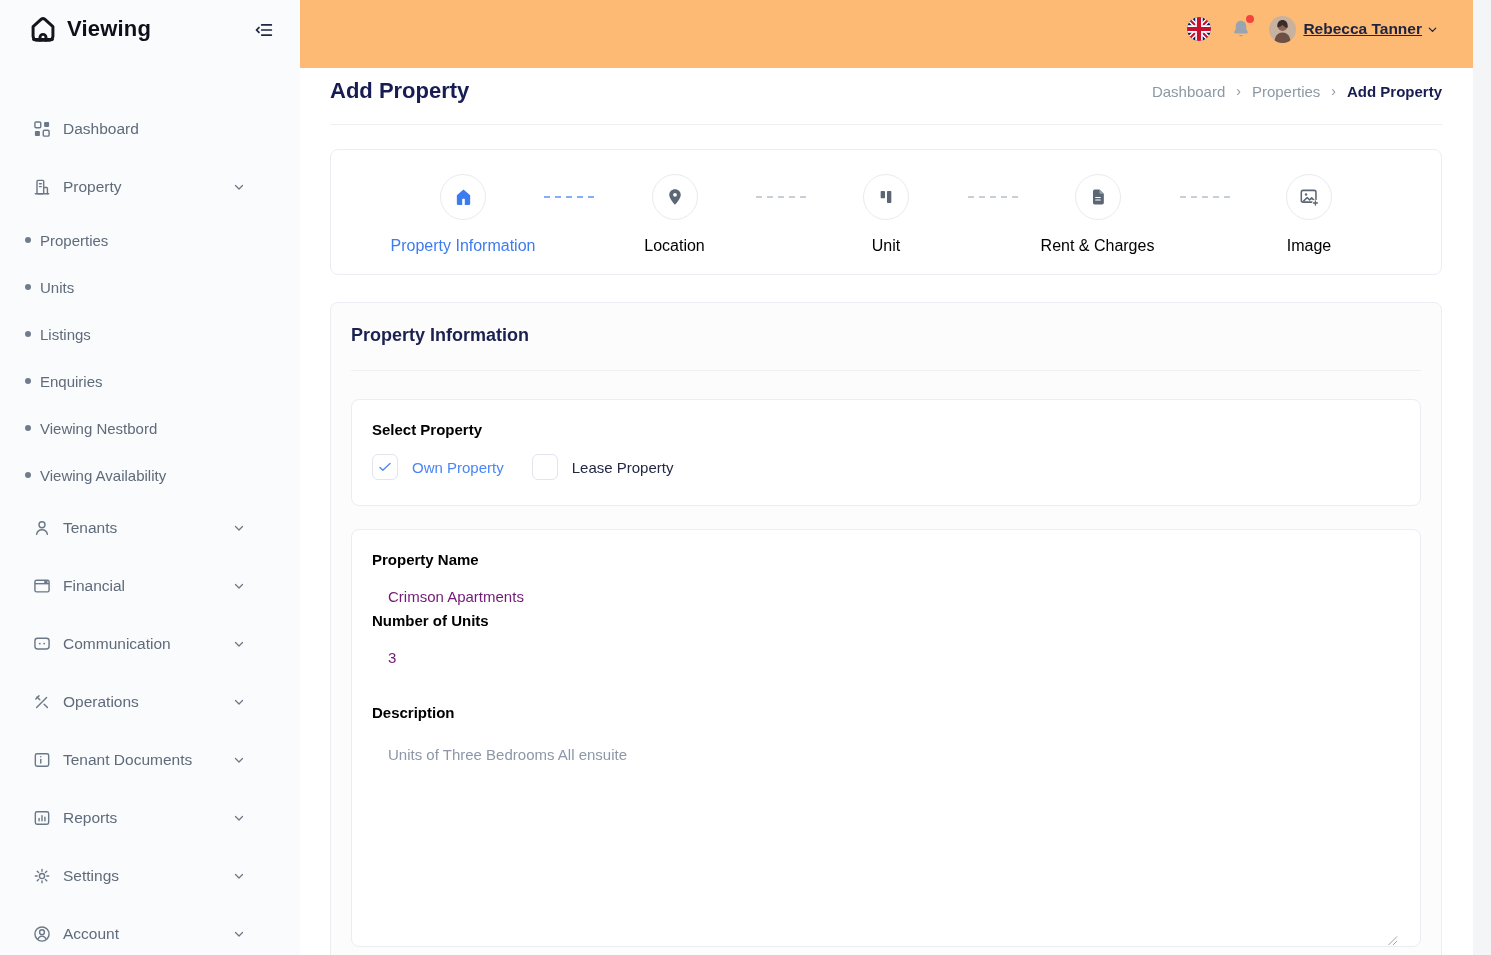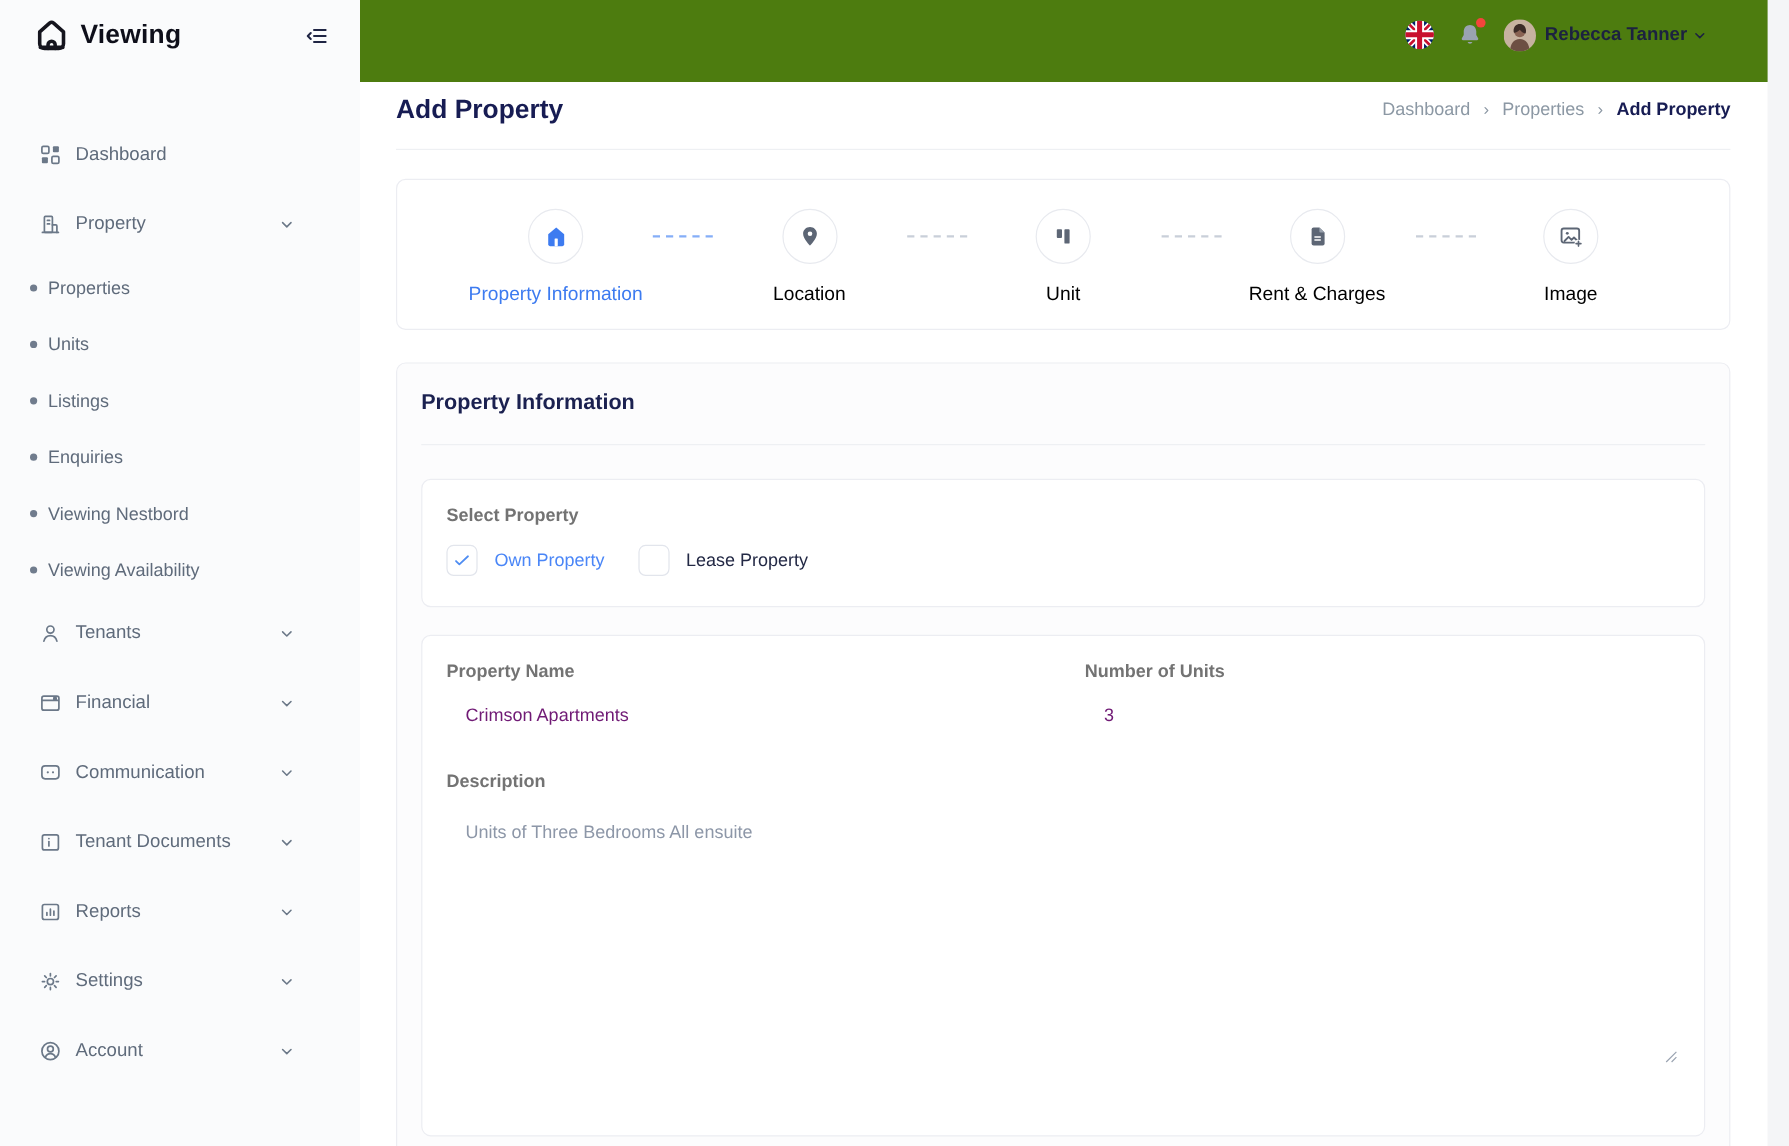--- a/index.html
+++ b/index.html
@@ -15,22 +15,22 @@
   .nav-item { height:40px; display:flex; align-items:center; padding:0 54px 0 32px; color:#5f6b7b;
               font-size:15.5px; font-weight:500; margin-bottom:18px; cursor:pointer; }
   .nav-item .nav-ico { width:20px; height:20px; margin-right:11px; flex:0 0 auto; color:#6b7888; }
   .nav-item .chev { margin-left:auto; width:14px; height:14px; color:#6b7888; }
   .subnav { margin-bottom:18px; display:flex; flex-direction:column; gap:17px; }
   .sub-item { height:30px; display:flex; align-items:center; padding-left:25px; color:#5f6b7b;
               font-size:15px; cursor:pointer; }
   .dot { width:6px; height:6px; border-radius:50%; background:#707c8d; margin-right:9px; flex:0 0 auto; }
 
   
-  .topbar { position:fixed; left:300px; top:0; right:0; height:68px; background:#4d7c0f; z-index:2;
-            display:flex; align-items:flex-start; justify-content:flex-end; padding:15px 68px 0 0; }
+  .topbar { position:fixed; left:300px; top:0; right:0; height:68px; background:#fdba74; z-index:2;
+            display:flex; align-items:flex-start; justify-content:flex-end; padding:15px 52px 0 0;text-decoration:underline; }
   .topbar-row { display:flex; align-items:center; height:28px; }
   .flag { width:24px; height:24px; border-radius:50%; overflow:hidden; flex:0 0 auto; cursor:pointer; }
   .bell-wrap { position:relative; margin-left:19px; width:22px; height:24px; cursor:pointer; }
   .bell-dot { position:absolute; top:-2px; right:-2px; width:8px; height:8px; border-radius:50%; background:#f4443c; }
   .avatar { width:27px; height:27px; border-radius:50%; overflow:hidden; margin-left:17px; flex:0 0 auto; cursor:pointer; }
   .user-name { margin-left:7px; font-size:15.5px; font-weight:700; color:#1c2240; cursor:pointer; }
   .user-chev { width:13px; height:13px; margin-left:4px; color:#1c2240; }
 
   
   .scroll-strip { position:fixed; right:0; top:0; width:18px; height:955px; background:#f4f5f7; z-index:6; }
@@ -58,31 +58,31 @@
   .connector.blue { border-top-color:#85aef8; }
 
   
   .section-card { margin-top:27px; background:#fcfcfd; border:1px solid #ecedf2; border-radius:8px;
                   padding:22px 20px; height:820px; }
   .section-title { font-size:18px; font-weight:700; color:#1b2150; }
   .section-divider { border:none; border-top:1px solid #eef0f3; margin-top:24px; }
 
   .sub-card { background:#fff; border:1px solid #ecedf2; border-radius:8px; padding:21px 20px; }
   .sub-card.select { margin-top:28px; height:107px; }
-  .field-label { font-size:15px; font-weight:700; color:#737373; }
+  .field-label { font-size:15px; font-weight:700; color:#000000; }
   .check-row { margin-top:16px; display:flex; align-items:center; gap:28px; }
   .check-opt { display:flex; align-items:center; cursor:pointer; }
   .checkbox { width:26px; height:26px; border:1px solid #e2e5ec; border-radius:6px; background:#fff;
               display:flex; align-items:center; justify-content:center; flex:0 0 auto; }
   .opt-label { margin-left:14px; font-size:15px;text-align:right; }
   .opt-label.on { color:#4a86f7; }
   .opt-label.off { color:#232945; }
 
   .sub-card.form { margin-top:23px; height:418px; }
-  .grid2 { display:grid; grid-template-columns:1fr 1fr; column-gap:36px; }
+  .grid2 { display:grid; grid-template-columns:1fr; column-gap:36px; }
   input.text-input { display:block; margin-top:13px; width:100%; border:none; outline:none; background:transparent;
                      font-size:15px; color:#701a75; padding:7px 0 7px 16px; font-family:inherit; }
   .desc-label { margin-top:31px; }
   .textarea-wrap { position:relative; margin-top:13px; }
   textarea.desc { width:100%; height:210px; border:none; resize:none; outline:none; background:transparent;
                   font-size:15px; color:#8d97a8; padding:10px 16px; font-family:inherit; line-height:1.4; }
   .grip { position:absolute; right:2px; bottom:2px; width:11px; height:11px; cursor:nwse-resize; }
 </style>
 </head>
 <body>
@@ -182,20 +182,31 @@
         <rect x="3.5" y="5" width="17" height="13" rx="3.2"></rect>
         <circle cx="9.4" cy="11.5" r="1.1" fill="currentColor" stroke="none"></circle>
         <circle cx="14.6" cy="11.5" r="1.1" fill="currentColor" stroke="none"></circle>
       </svg>
       <span>Communication</span>
       <svg class="chev" viewBox="0 0 24 24" fill="none" stroke="currentColor" stroke-width="2.2" stroke-linecap="round" stroke-linejoin="round">
           <path d="M6 9.5l6 6 6-6"></path>
         </svg>
     </div>
 
+    <div class="nav-item">
+      <svg class="nav-ico" viewBox="0 0 24 24" fill="none" stroke="currentColor" stroke-width="1.7" stroke-linecap="round" stroke-linejoin="round">
+        <path d="M5.5 18.5 17.5 6.5"></path>
+        <path d="M4.6 8.4 8.4 4.6"></path>
+        <path d="M6 6l3.4 3.4M14.6 14.6l3.9 3.9"></path>
+      </svg>
+      <span>Operations</span>
+      <svg class="chev" viewBox="0 0 24 24" fill="none" stroke="currentColor" stroke-width="2.2" stroke-linecap="round" stroke-linejoin="round">
+          <path d="M6 9.5l6 6 6-6"></path>
+        </svg>
+    </div>
 
     <div class="nav-item">
       <svg class="nav-ico" viewBox="0 0 24 24" fill="none" stroke="currentColor" stroke-width="1.7" stroke-linecap="round" stroke-linejoin="round">
         <rect x="4" y="4.5" width="16" height="15" rx="2"></rect>
         <path d="M10.5 11.2v4.3"></path>
         <circle cx="10.5" cy="8.2" r="0.9" fill="currentColor" stroke="none"></circle>
       </svg>
       <span>Tenant Documents</span>
       <svg class="chev" viewBox="0 0 24 24" fill="none" stroke="currentColor" stroke-width="2.2" stroke-linecap="round" stroke-linejoin="round">
           <path d="M6 9.5l6 6 6-6"></path>

